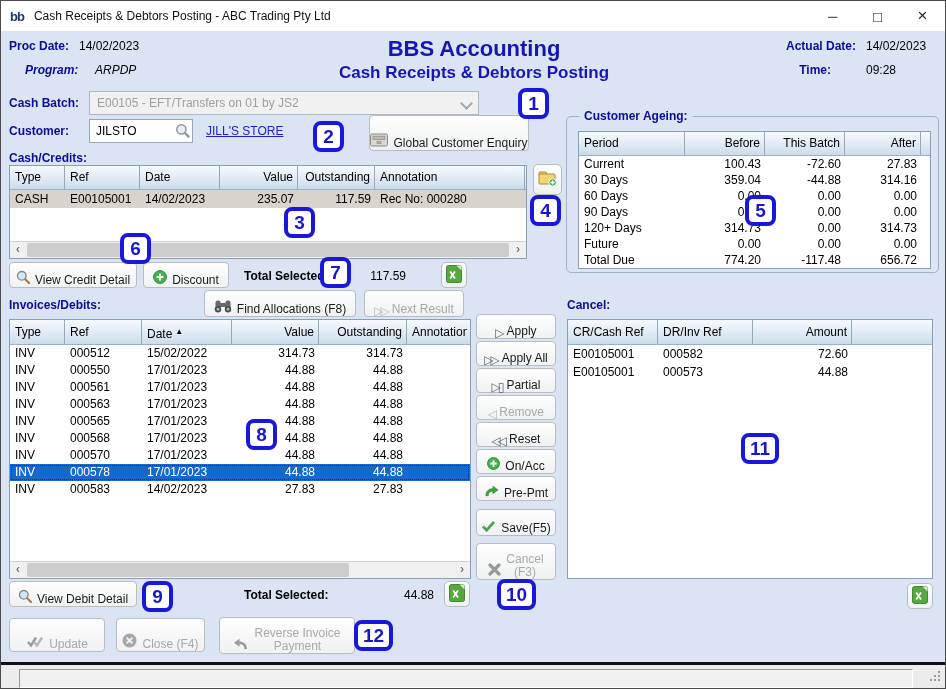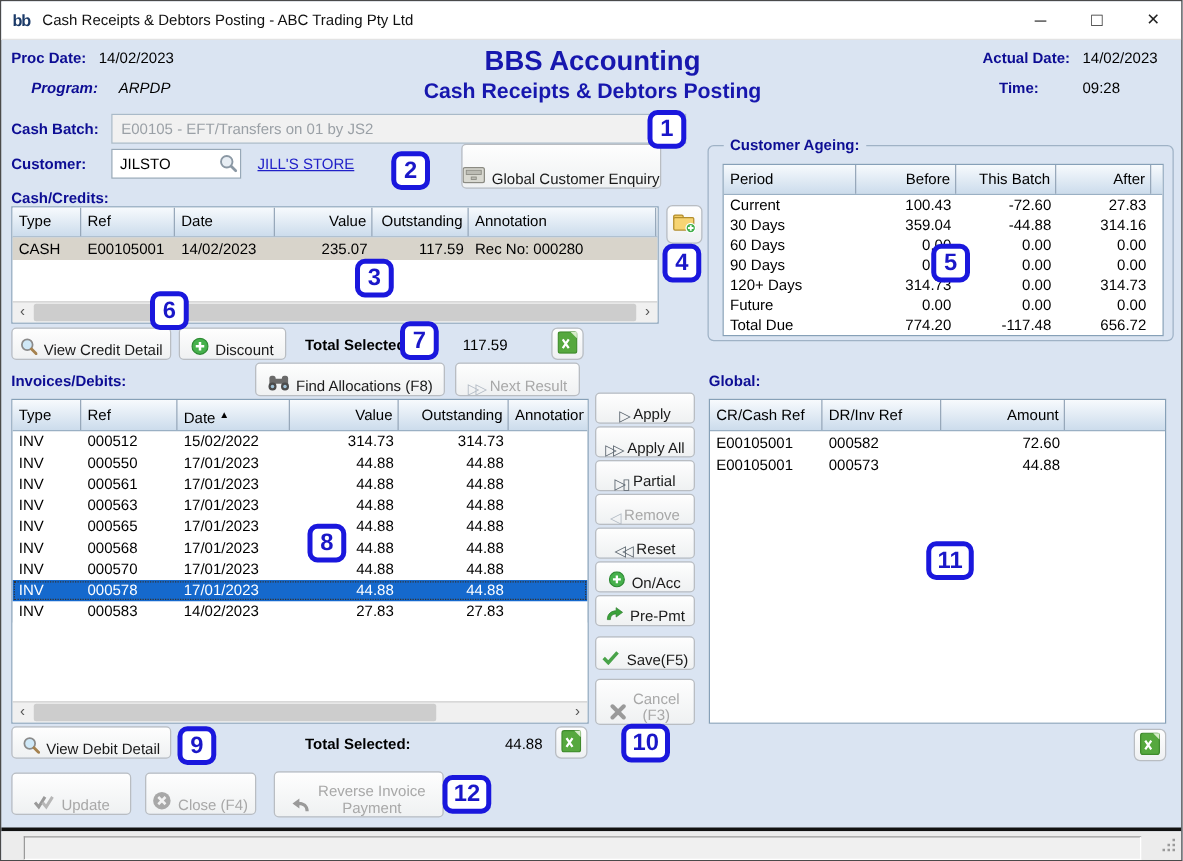--- a/index.html
+++ b/index.html
@@ -106,21 +106,21 @@
   <div class="abs" style="right:9px;top:38px;display:flex;gap:10px;">
     <span class="lbl" style="width:92px;text-align:right;">Actual Date:</span>
     <span class="val" style="width:70px;">14/02/2023</span>
   </div>
   <div class="abs" style="right:9px;top:62px;display:flex;gap:10px;">
     <span class="lbl" style="width:92px;text-align:right;">Time:</span>
     <span class="val" style="width:70px;margin-left:25px;">09:28</span>
   </div>
 
   <span class="abs lbl" style="left:8px;top:95px;">Cash Batch:</span>
-  <div class="abs combo" style="left:88px;top:90px;width:460px;">
+  <div class="abs combo" style="left:88px;top:90px;width:390px;">
     <span>E00105 - EFT/Transfers on 01 by JS2</span>
     <span class="chev"></span>
   </div>
 
   <span class="abs lbl" style="left:8px;top:123px;">Customer:</span>
   <div class="abs field" style="left:88px;top:118px;width:104px;height:24px;">
     <input class="tbox" readonly="" value="JILSTO" style="">
     <span class="mag">
       <svg width="15" height="15" viewBox="0 0 15 15">
           <circle cx="6.4" cy="6.4" r="4.6" fill="#e8eef4" stroke="#8b98a4" stroke-width="1.5"></circle>
@@ -410,21 +410,21 @@
   </div>
   <div class="btn dis" style="left:475px;top:542px;width:80px;height:37px;">
     <span>
       <svg width="13" height="13" viewBox="0 0 13 13">
           <path d="M2 2 L11 11 M11 2 L2 11" stroke="#9a9a9a" stroke-width="3.2" stroke-linecap="round"></path>
         </svg>
     </span>
     <span class="two"><span>Cancel</span><br><span>(F3)</span></span>
   </div>
 
-  <span class="abs lbl" style="left:566px;top:297px;">Global:</span>
+  <span class="abs lbl" style="left:566px;top:297px;">Cancel:</span>
   <div class="tbl" style="left:566px;top:318px;width:366px;height:260px;">
     <div class="thead" style="height:24px;line-height:24px;">
       <span class="hc" style="width:90px">CR/Cash Ref</span>
       <span class="hc" style="width:95px">DR/Inv Ref</span>
       <span class="hc num" style="width:99px">Amount</span>
     </div>
     <div class="trow">
       <span class="tc" style="width:90px">E00105001</span>
       <span class="tc" style="width:95px">000582</span>
       <span class="tc num" style="width:99px">72.60</span>

